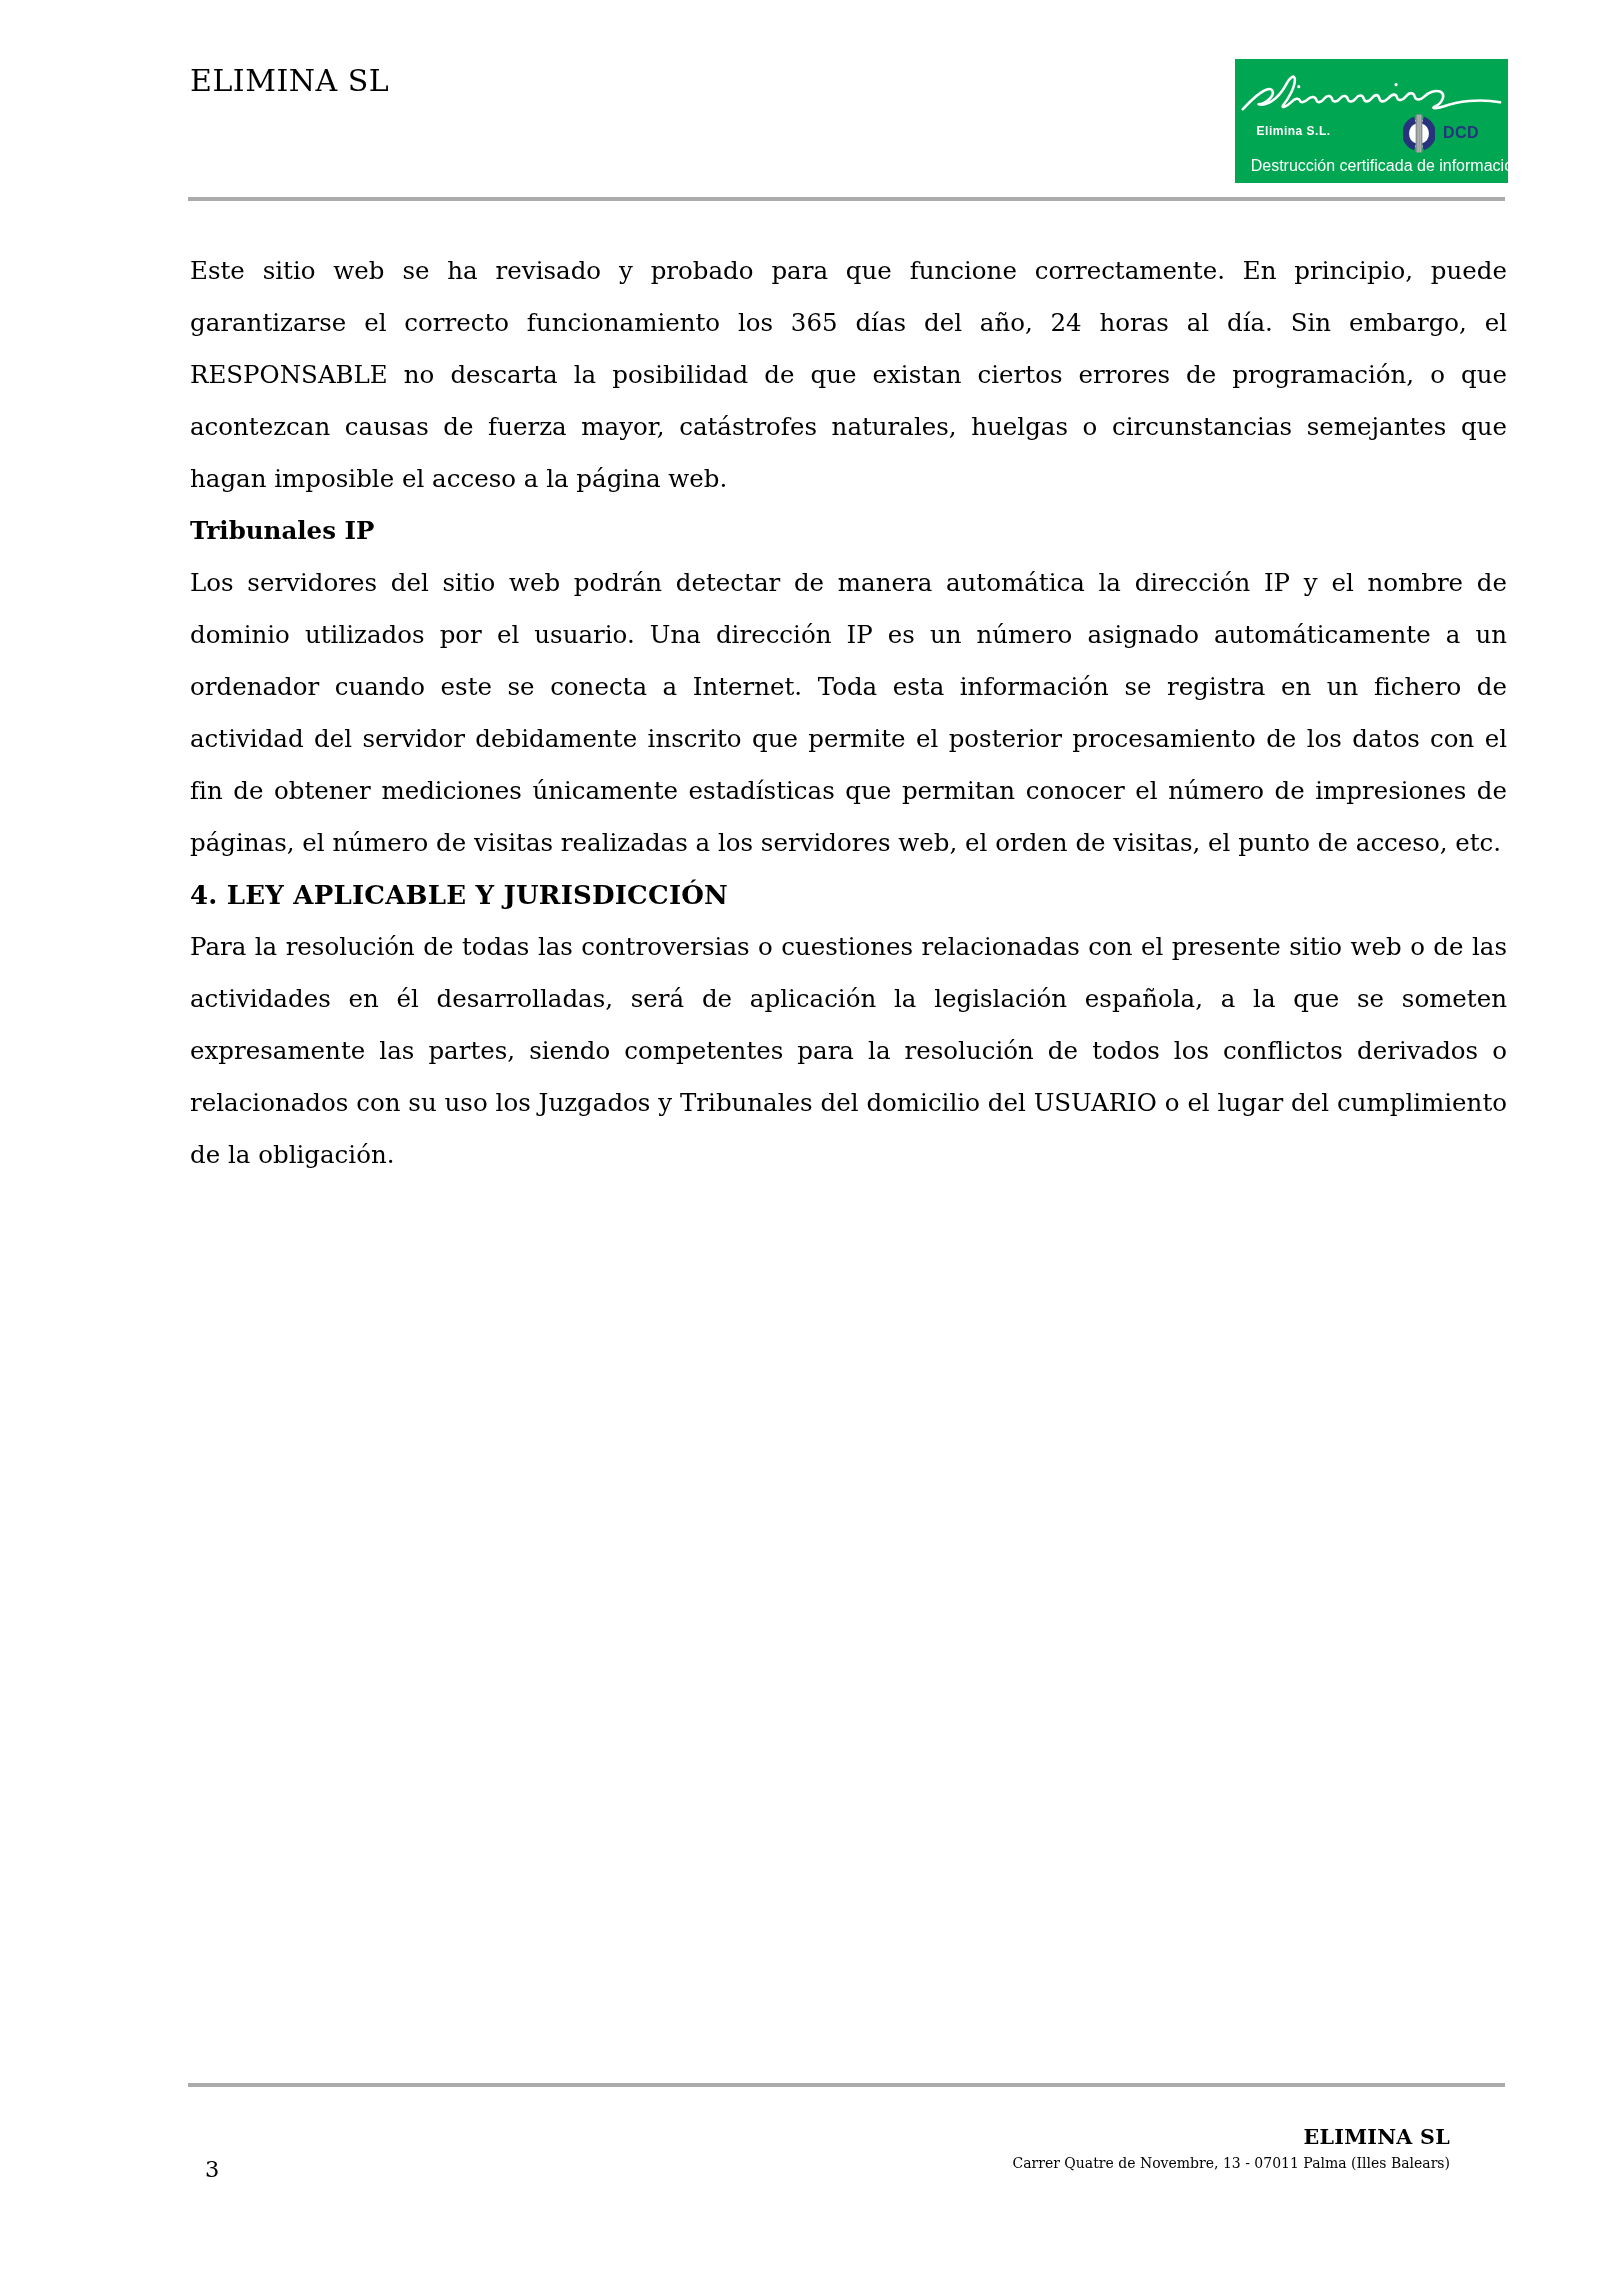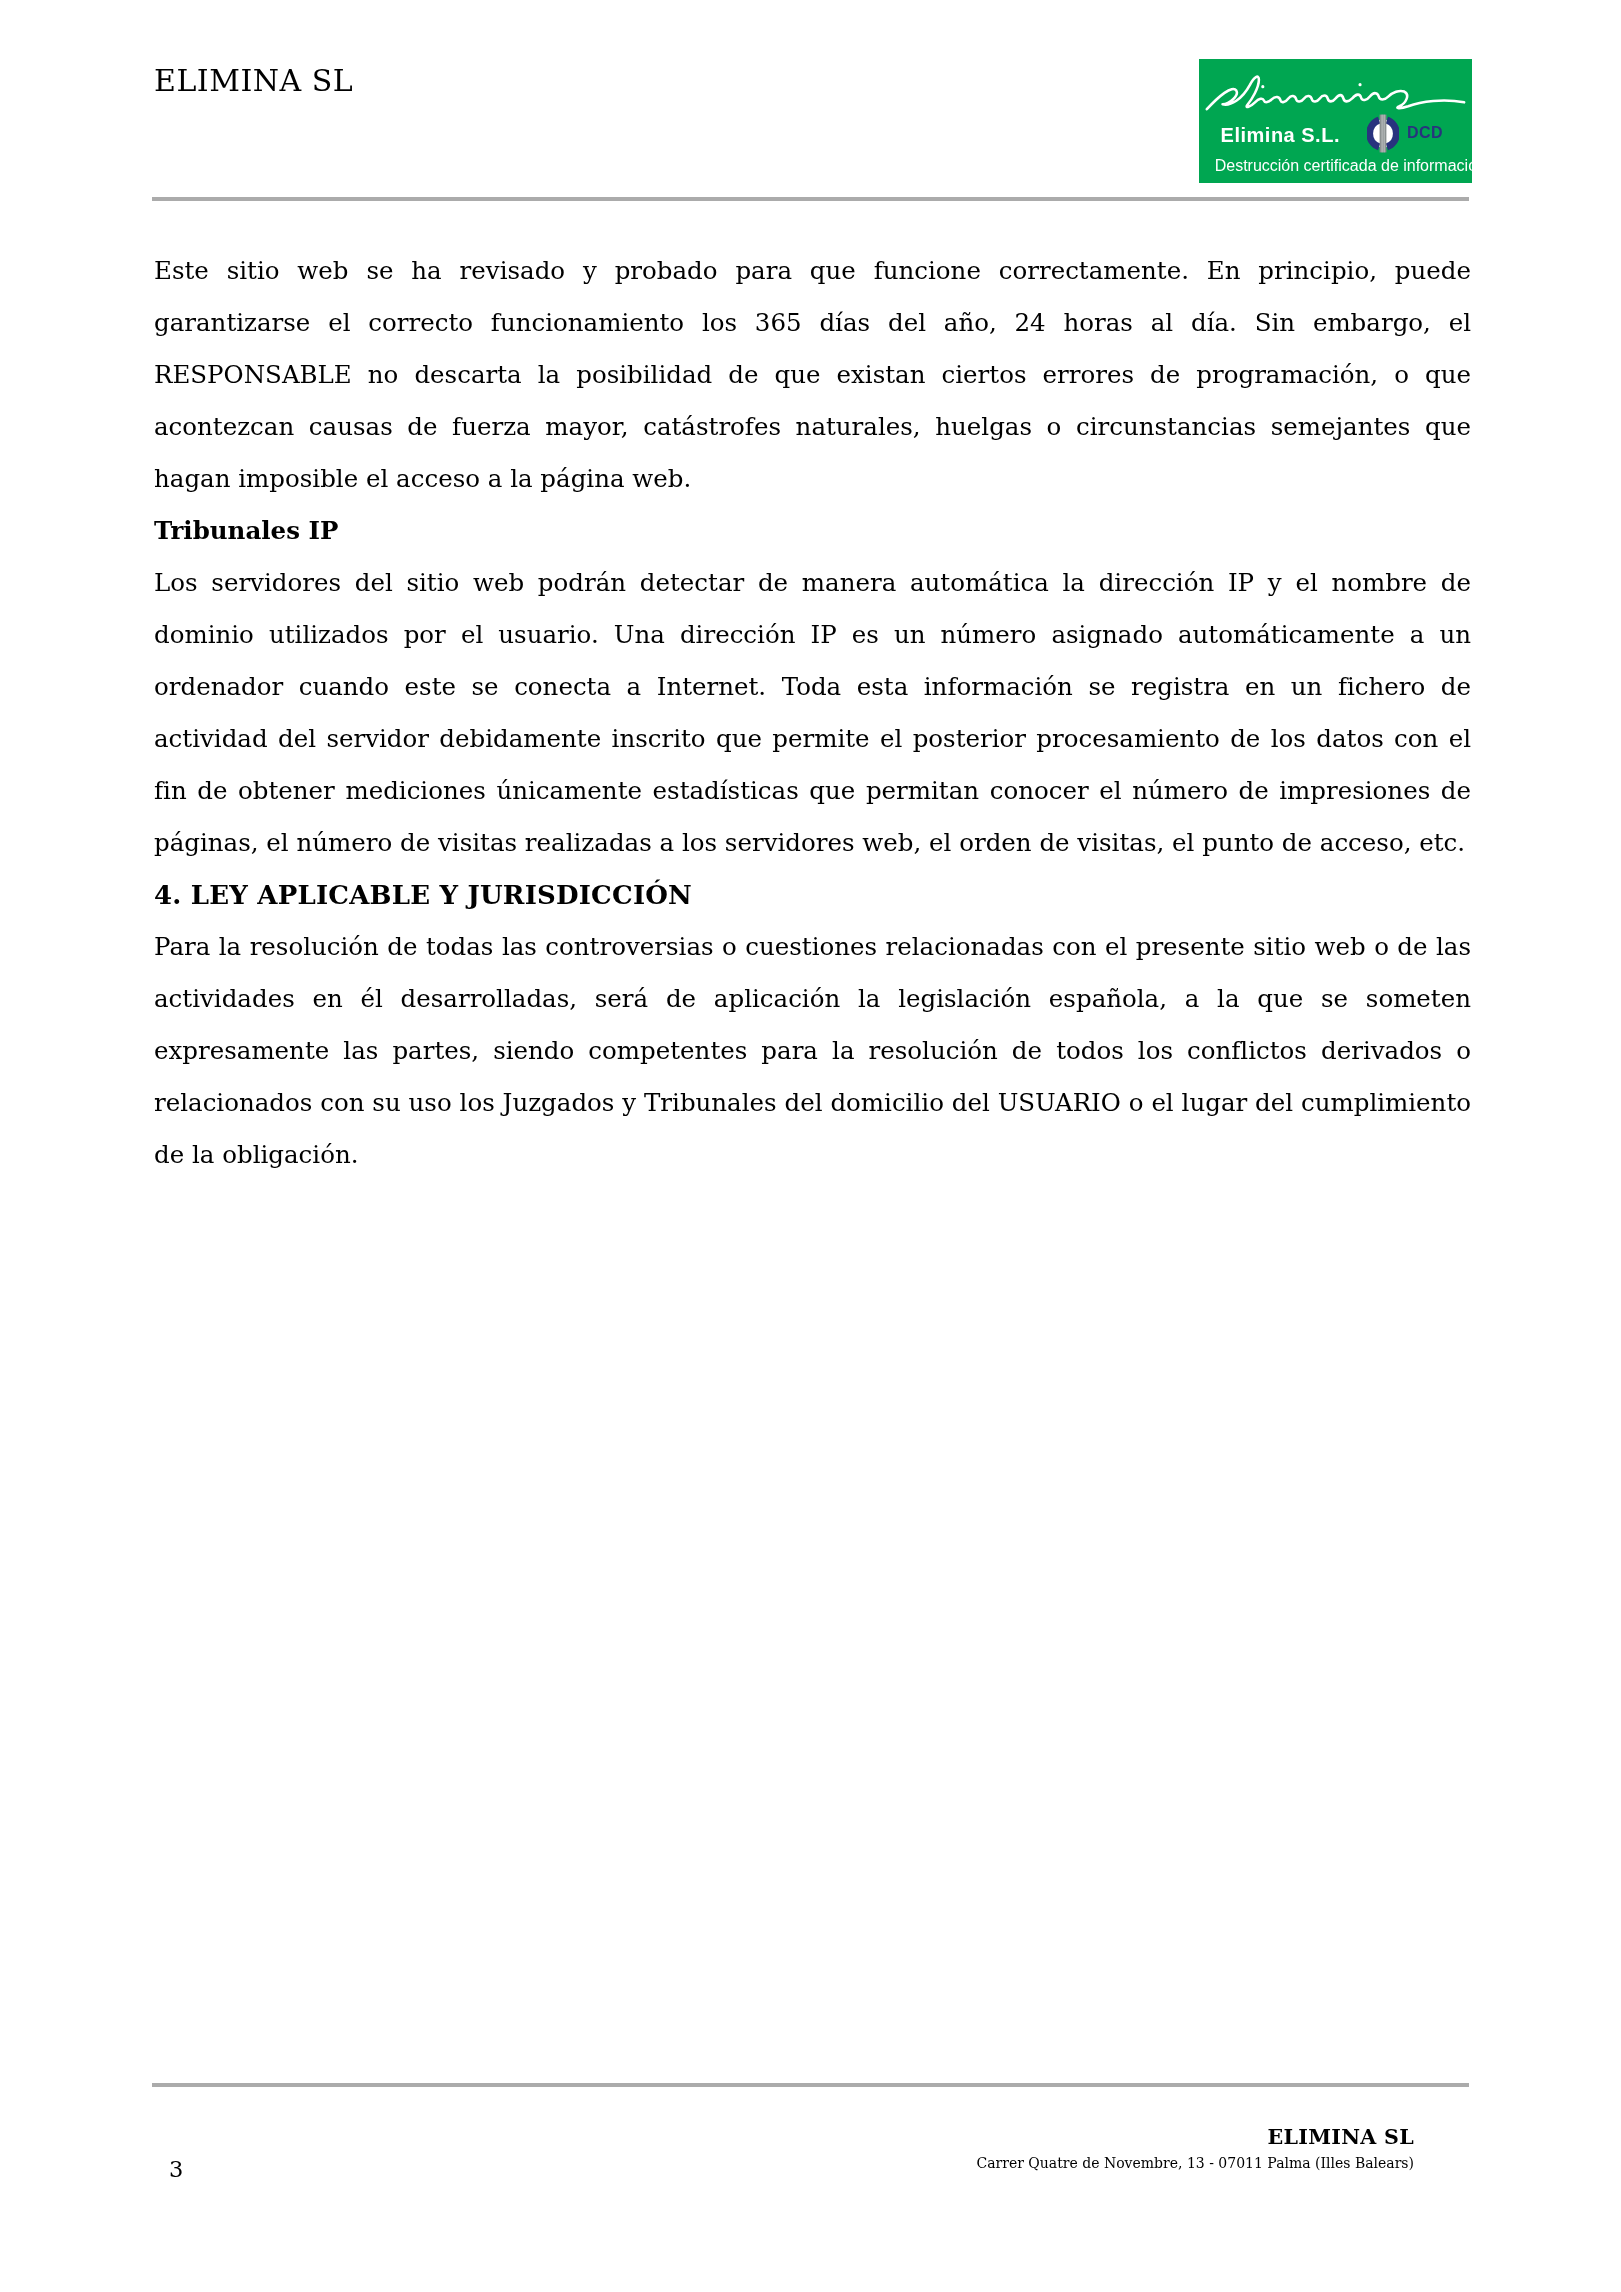--- a/index.html
+++ b/index.html
@@ -4,36 +4,37 @@
 <title>ELIMINA SL — page 3</title>
 <style>
   html,body{margin:0;padding:0;background:#ffffff;}
   .page{
     position:relative;
     width:1566px;height:2293px;
     background:#ffffff;
     font-family:"DejaVu Serif","Liberation Serif",serif;
     color:#000;
     overflow:hidden;
+    margin-left:36px;
   }
   
   .header-company{
     position:absolute;left:154px;top:63px;
     font-size:30px;letter-spacing:0.5px;white-space:nowrap;
   }
   .logo{
     position:absolute;left:1199px;top:59px;
     width:273px;height:124px;
     background:#00A651;
   }
   .logo-signature{position:absolute;left:2px;top:7.8px;width:269px;height:55px;}
   .logo-name{
     position:absolute;left:21.6px;top:65px;
     font-family:"Liberation Sans","DejaVu Sans",sans-serif;
-    font-weight:bold;font-size:20px;color:#ffffff;letter-spacing:0.5px;
+    font-weight:bold;font-size:12px;color:#ffffff;letter-spacing:0.5px;
   }
   .dcd-emblem{position:absolute;left:168px;top:55px;width:32px;height:39px;}
   .dcd-text{
     position:absolute;left:208px;top:65px;
     font-family:"Liberation Sans","DejaVu Sans",sans-serif;
     font-weight:bold;font-size:16px;color:#28337E;letter-spacing:0.5px;
   }
   .logo-tagline{
     position:absolute;left:15.7px;top:98px;width:251px;
     font-family:Liberation Sans, sans-serif;

